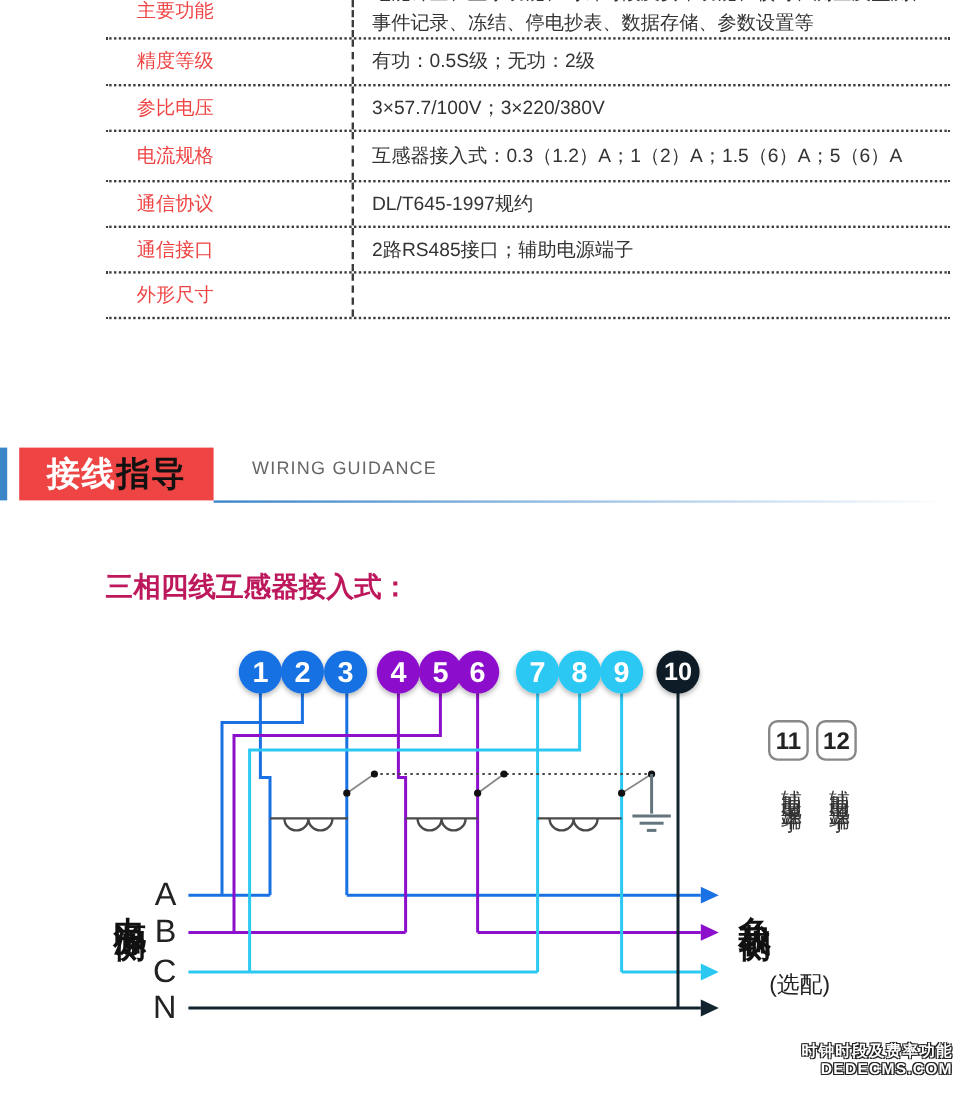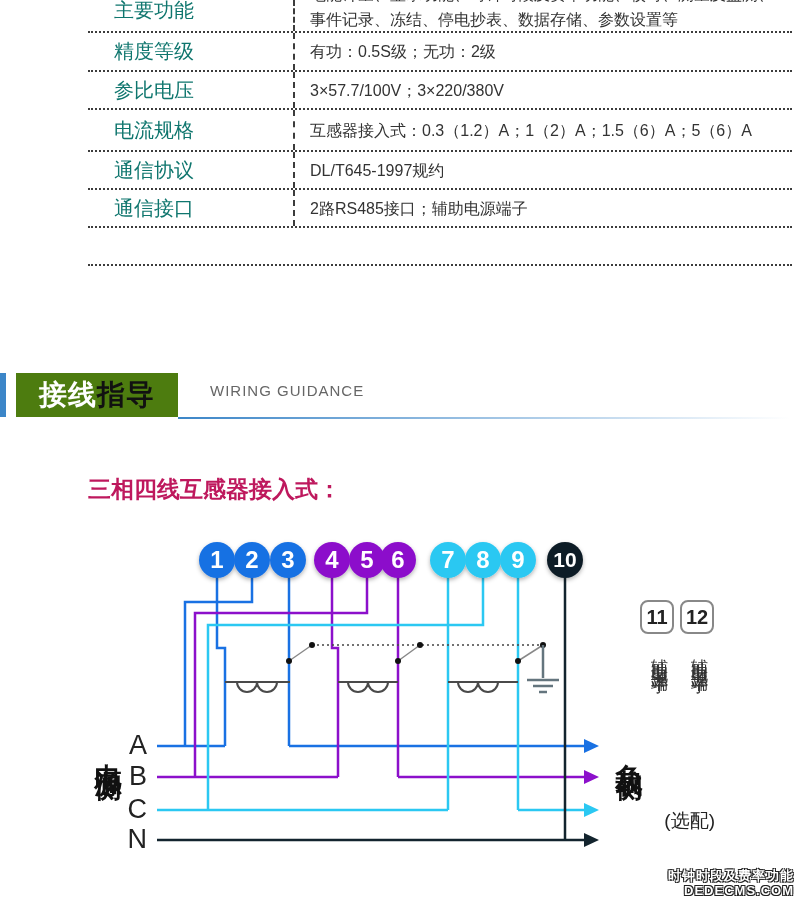--- a/index.html
+++ b/index.html
@@ -4,46 +4,46 @@
 <style>
   html,body{margin:0;padding:0;}
   body{
     width:800px;height:912px;position:relative;background:#fff;overflow:hidden;
     font-family:"Liberation Sans","DejaVu Sans",sans-serif;color:#3a3a3a;
   }
   
   .spec-table{position:absolute;left:88px;top:0;width:704px;}
   .spec-row{display:flex;box-sizing:border-box;border-bottom:2px dotted #3c3c3c;overflow:visible;}
   .spec-label{width:207px;box-sizing:border-box;padding-left:26px;border-right:2px dashed #3c3c3c;
-    display:flex;align-items:center;font-size:20px;color:#0f766e;}
+    display:flex;align-items:center;font-size:16px;color:#ef4444;}
   .spec-value{flex:1;padding-left:15px;padding-right:6px;display:flex;align-items:center;
     font-size:16px;color:#333;line-height:25px;}
   .r1{height:33px;}
   .r1 .spec-label{align-items:flex-start;line-height:20px;}
   .r1 .spec-value{align-items:flex-start;margin-top:-18px;}
   .r2{height:39px;} .r3{height:38px;} .r4{height:42px;} .r5{height:38px;} .r6{height:38px;} .r7{height:38px;}
   
   .hdr-strip{position:absolute;left:0;top:373px;width:6px;height:44px;background:#3c86c8;}
-  .hdr-box{position:absolute;left:16px;top:373px;width:162px;height:44px;background:#4d7c0f;
+  .hdr-box{position:absolute;left:16px;top:373px;width:162px;height:44px;background:#ef4444;
     display:flex;align-items:center;justify-content:center;font-size:28px;font-weight:bold;letter-spacing:1px;}
   .hdr-box .zh-white{color:#ffffff;}
   .hdr-box .zh-black{color:#111111;}
   .hdr-en{position:absolute;left:210px;top:382px;font-size:15px;color:#666;letter-spacing:1px;}
   .hdr-line{position:absolute;left:178px;top:417px;width:612px;height:2px;
     background:linear-gradient(to right,#3c86c8,rgba(60,134,200,0));}
   
   .diag-title{position:absolute;left:88px;top:474px;font-size:23px;font-weight:bold;color:#be185d;}
   .wiring-svg{position:absolute;left:0;top:520px;}
   .vtext{position:absolute;writing-mode:vertical-rl;text-orientation:upright;}
   .source-label{left:90px;top:742px;font-size:27px;font-weight:bold;color:#111;letter-spacing:6px;}
   .load-label{left:611px;top:742px;font-size:27px;font-weight:bold;color:#111;letter-spacing:6px;}
   .aux-label{top:645px;font-size:17px;color:#333;letter-spacing:4px;}
   .aux-label-1{left:648px;}
   .aux-label-2{left:688px;}
-  .optional-note{position:absolute;left:641px;top:808px;width:74px;text-align:right;
+  .optional-note{position:absolute;left:641px;top:808px;width:74px;text-align:left;
     font-size:19px;color:#222;}
   
   .watermark{position:absolute;right:6px;top:868px;text-align:right;font-size:13px;font-weight:bold;
     color:#fff;line-height:15px;letter-spacing:1px;
     text-shadow:-1px -1px 0 #222,1px -1px 0 #222,-1px 1px 0 #222,1px 1px 0 #222;}
 </style>
 </head>
 <body>
 
 <div class="spec-table">
@@ -65,20 +65,21 @@
   </div>
   <div class="spec-row r5">
     <div class="spec-label">通信协议</div>
     <div class="spec-value">DL/T645-1997规约</div>
   </div>
   <div class="spec-row r6">
     <div class="spec-label">通信接口</div>
     <div class="spec-value">2路RS485接口；辅助电源端子</div>
   </div>
   <div class="spec-row r7">
+    <div class="spec-label">外形尺寸</div>
   </div>
 </div>
 
 <div class="hdr-strip"></div>
 <div class="hdr-box">
   <span class="zh-white">接线</span>
     <span class="zh-black">指导</span>
 </div>
 <div class="hdr-en">WIRING GUIDANCE</div>
 <div class="hdr-line"></div>

